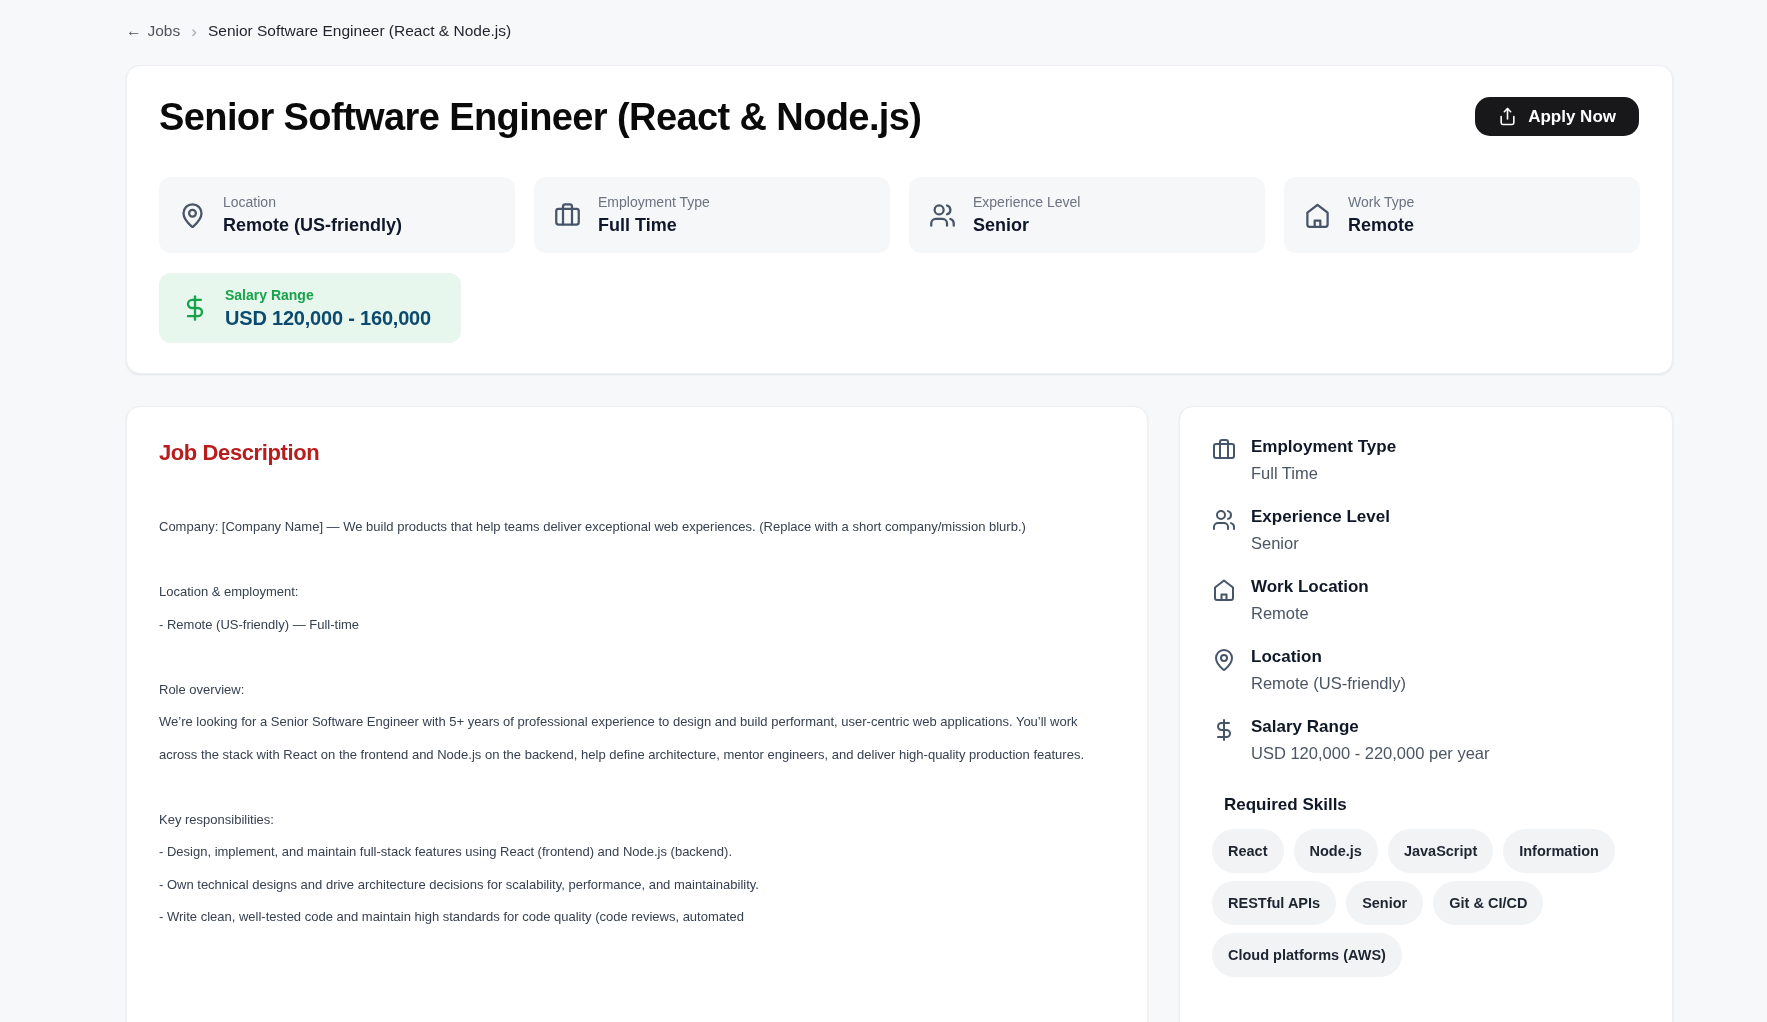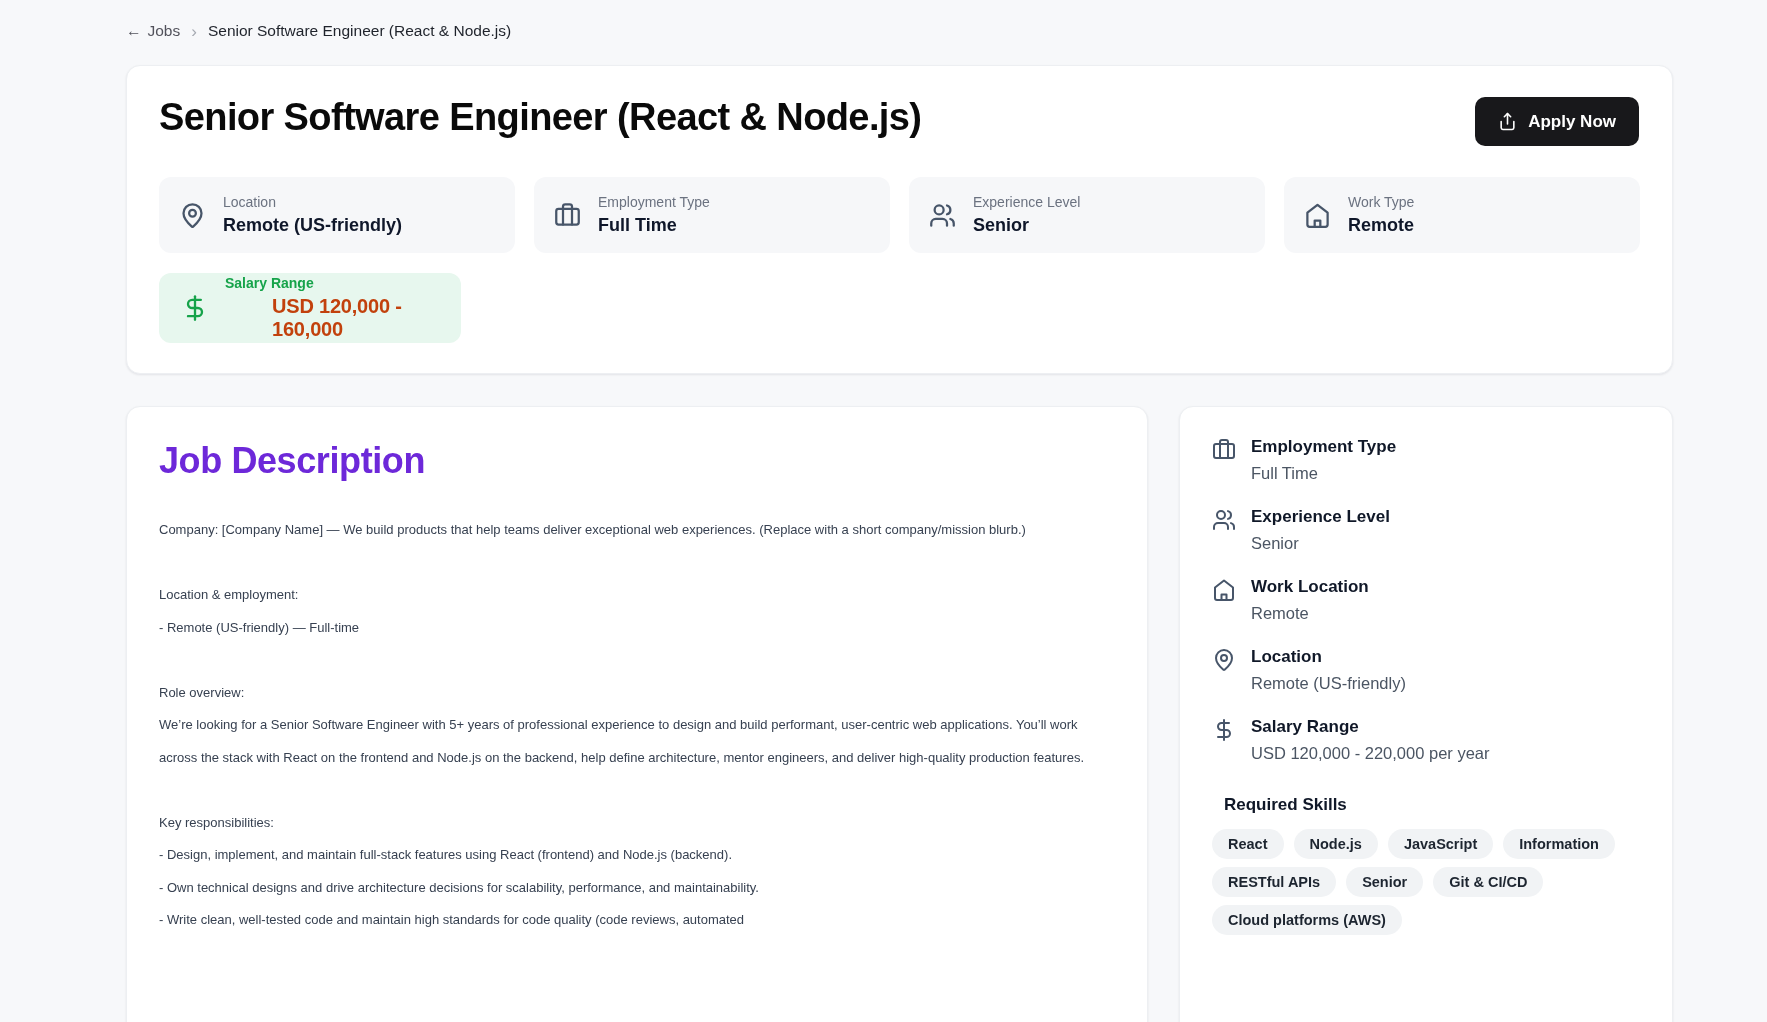--- a/index.html
+++ b/index.html
@@ -42,25 +42,25 @@
     margin: 0 0 38px 0;
     font-size: 38px;
     font-weight: 800;
     letter-spacing: -0.6px;
     color: #0a0a0a;
   }
   .apply-btn {
     position: absolute;
     top: 31px;
     right: 33px;
-    height: 49px;
+    height: 39px;
     background: #18181b;
     color: #ffffff;
     border: none;
-    border-radius: 10px;
+    border-radius: 15px;
     padding: 0 23px;
     font-family: inherit;
     font-size: 17px;
     font-weight: 700;
     display: flex;
     align-items: center;
     gap: 11px;
     cursor: pointer;
   }
   .apply-btn svg { display: block; }
@@ -89,36 +89,36 @@
     border-radius: 12px;
     width: 302px;
     height: 70px;
     display: flex;
     align-items: center;
     gap: 16px;
     padding: 0 22px;
   }
   .salary-icon { color: #16a34a; display: flex; }
   .salary-label { font-size: 14px; font-weight: 600; color: #16a34a; margin-bottom: 4px; }
-  .salary-value { font-size: 20px; font-weight: 800; color: #c2410c; letter-spacing: -0.2px; margin-left: 47px; }
+  .salary-value { font-size: 20px; font-weight: 800; color: #0c4a6e; letter-spacing: -0.2px; }
 
   
   .main {
     display: grid;
     grid-template-columns: 1fr 494px;
     gap: 31px;
     margin-top: 32px;
     align-items: start;
   }
   .job-card { padding: 33px 32px; min-height: 920px; }
   .section-title {
-    margin: 0 0 32px 0;
-    font-size: 36px;
+    margin: 0 0 45px 0;
+    font-size: 22px;
     font-weight: 800;
-    color: #6d28d9;
+    color: #b91c1c;
     letter-spacing: -0.4px;
   }
   .job-body {
     font-size: 13px;
     line-height: 32.5px;
     color: #374151;
     white-space: pre-line;
     max-width: 960px;
   }
 
@@ -133,21 +133,21 @@
   .qi-item { display: flex; gap: 15px; margin-bottom: 24px; }
   .qi-icon { color: #475569; margin-top: 1px; flex: 0 0 auto; display: flex; }
   .qi-label { font-size: 17px; font-weight: 700; color: #101828; margin-bottom: 7px; }
   .qi-value { font-size: 16.5px; color: #4b5563; }
 
   .skills-title { font-size: 17px; font-weight: 700; color: #101828; margin: 32px 0 14px 12px; }
   .tags { display: flex; flex-wrap: wrap; gap: 8px 10px; max-width: 420px; }
   .tag {
     background: #f1f3f5;
     border-radius: 999px;
-    padding: 7px 16px;
+    padding: 14px 16px;
     font-size: 14.5px;
     font-weight: 600;
     color: #1d2530;
     white-space: nowrap;
   }
 </style>
 </head>
 <body>
 
 <div class="container">

